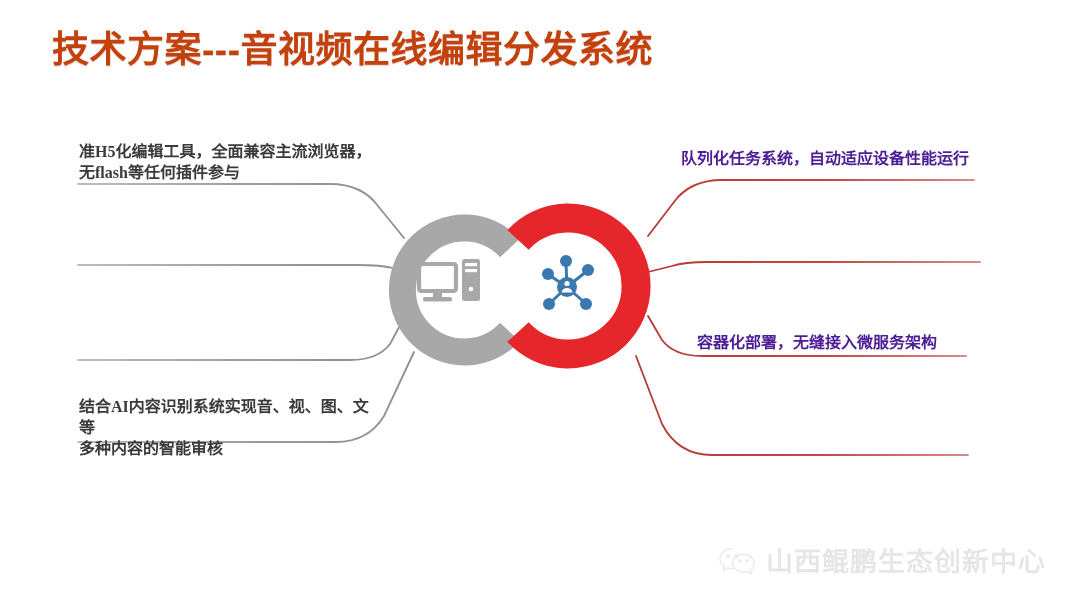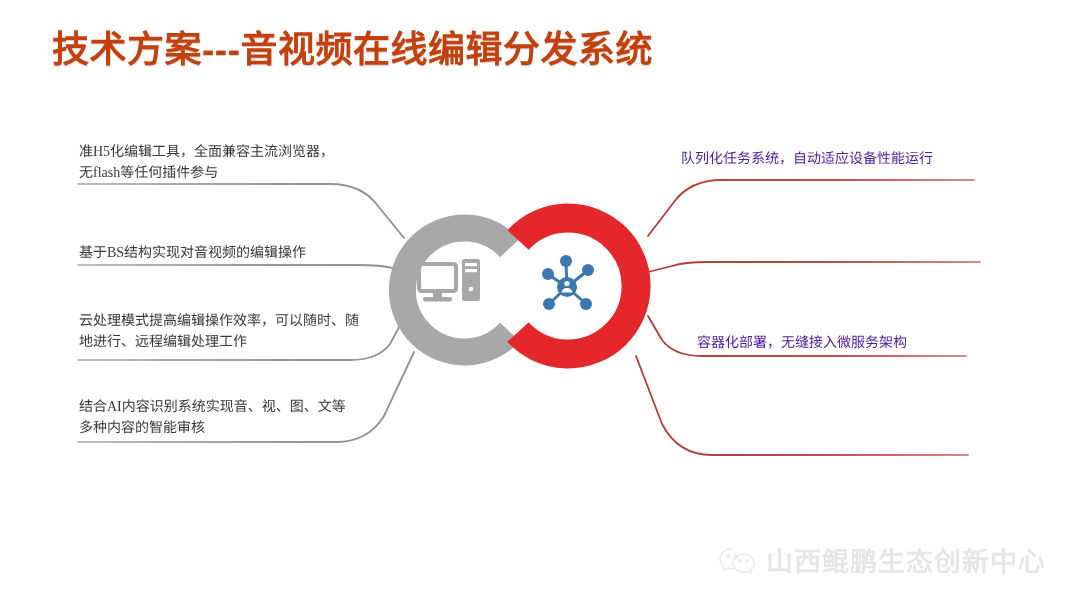--- a/index.html
+++ b/index.html
@@ -33,22 +33,22 @@
 
   
   #diagram{
     position:absolute;left:0;top:0;width:1080px;height:608px;
   }
 
   
   .label{
     position:absolute;
     font-family:"Liberation Serif","DejaVu Serif",serif;
-    font-weight:normal;
-    font-size:14px;
+    font-weight:bold;
+    font-size:16px;
     line-height:21px;
     white-space:pre-line;
   }
   .label.left{
     color:#3a3a3a;
     text-align:left;
   }
   .label.right{
     color:#4c1d95;
     text-align:left;
@@ -163,23 +163,20 @@
       <g fill="#ffffff">
         <circle cx="567" cy="283.5" r="2.6"></circle>
         <path d="M561.5,292.5 a5.6,5.6 0 0 1 11,0 z"></path>
       </g>
     </g>
 
   </svg>
 
   <div class="label left l1">准H5化编辑工具，全面兼容主流浏览器，
 无flash等任何插件参与</div>
-  <div class="label left l2">基于BS结构实现对音视频的编辑操作</div>
-  <div class="label left l3">云处理模式提高编辑操作效率，可以随时、随
-地进行、远程编辑处理工作</div>
   <div class="label left l4">结合AI内容识别系统实现音、视、图、文等
 多种内容的智能审核</div>
 
   <div class="label right r1">队列化任务系统，自动适应设备性能运行</div>
   <div class="label right r3">容器化部署，无缝接入微服务架构</div>
 
   <div id="watermark">
     <svg class="wm-icon" width="40" height="30" viewBox="0 0 40 30">
       <g fill="none" stroke="#dcdcdc" stroke-width="1.4">
         <path d="M14.5,3.5 C7.6,3.5 2,8.0 2,13.6 c0,3.1 1.7,5.9 4.4,7.7 L5.4,25.2 l4.4,-2.3

